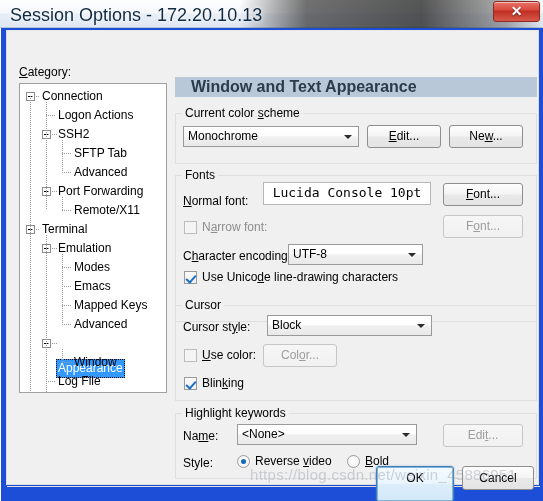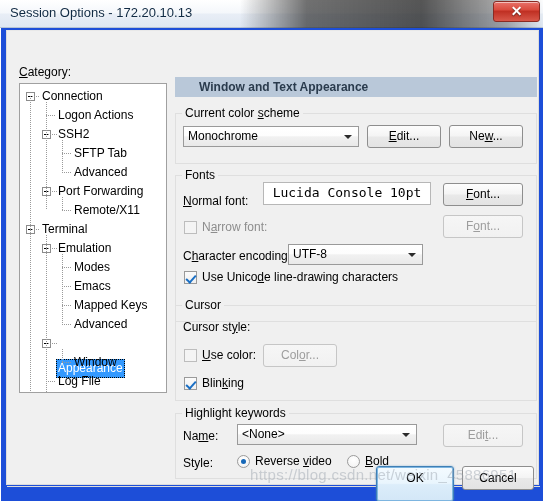--- a/index.html
+++ b/index.html
@@ -26,21 +26,21 @@
     background: linear-gradient(to bottom, #ffffff 0%, #f4f7fb 48%, #e8eef6 52%, #dfe7f2 100%);
     border-bottom: 1px solid #b6c4d4;
   }
   .titlebar-glass {
     position: absolute; left: 240px; top: 0; width: 303px; height: 28px;
     background: linear-gradient(to right, rgba(30,30,30,0.0) 0%, rgba(25,25,25,0.62) 22%, rgba(20,20,20,0.72) 60%, rgba(30,30,30,0.35) 88%, rgba(220,228,240,0.05) 100%);
     filter: blur(0.3px);
   }
   .title-text {
     position: absolute; left: 10px; top: 5px;
-    font-size: 13px;
+    font-size: 18px;
     color: #102a43;
     white-space: nowrap;
     text-shadow: 0 0 3px rgba(255,255,255,0.9), 0 0 6px rgba(255,255,255,0.7);
     text-align: center;
   }
   .close-btn {
     position: absolute; right: 3px; top: 1px;
     width: 47px; height: 21px;
     border: 1px solid #8a2b23;
     border-radius: 3px;
@@ -139,23 +139,23 @@
   .panel {
     position: absolute; left: 168px; top: 46px;
     width: 362px; height: 405px;
   }
   .panel-header {
     position: absolute; left: 0; top: 0;
     width: 362px; height: 20px;
     background: #b9c8d9;
     color: #2a3b4d;
     font-weight: bold;
-    font-size: 12px;
+    font-size: 16px;
     line-height: 20px;
-    padding-left: 24px;
+    padding-left: 16px;
   }
 
   .group {
     position: absolute;
     border: 1px solid #dfdfdf;
     background: transparent;
   }
   .group > .gtitle {
     position: absolute;
     top: -8px; left: 6px;
@@ -444,20 +444,24 @@
 
         <div class="cb checked" style="left:9px; top:194px;">
           <span class="box"></span>
           <span class="ctext">Use Unico<span class="u">d</span>e line-drawing characters</span>
         </div>
 
         <div class="group" style="left:0; top:228px; width:362px; height:96px;">
           <div class="gtitle">Cursor</div>
         </div>
         <div class="lbl-static" style="left:8px; top:243px;">Cursor st<span class="u">y</span>le:</div>
+        <div class="combo" style="left:92px; top:238px; width:165px;">
+          <span>Block</span>
+          <span class="arrow"></span>
+        </div>
 
         <div class="cb unchecked" style="left:9px; top:272px;">
           <span class="box"></span>
           <span class="ctext"><span class="u">U</span>se color:</span>
         </div>
         <div class="btn disabled" style="left:88px; top:267px; width:74px;">Col<span class="u">o</span>r...</div>
 
         <div class="cb checked" style="left:9px; top:300px;">
           <span class="box"></span>
           <span class="ctext">Blin<span class="u">k</span>ing</span>

